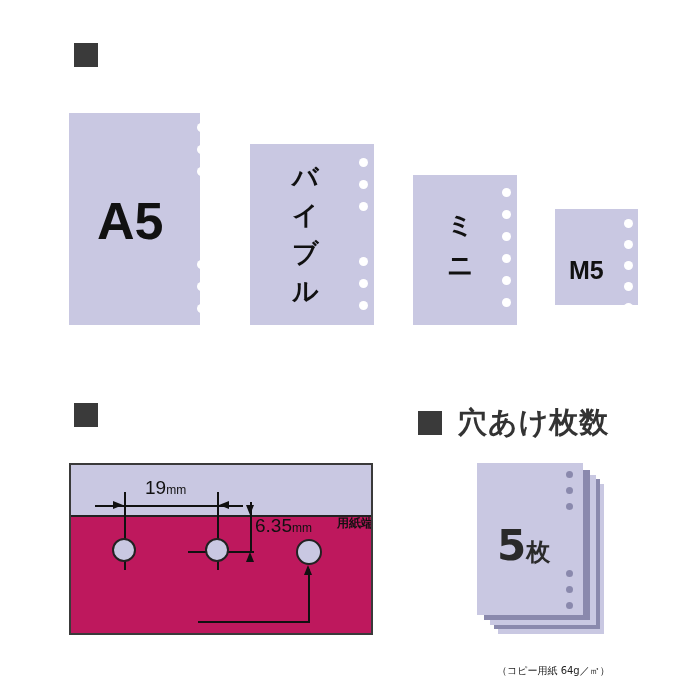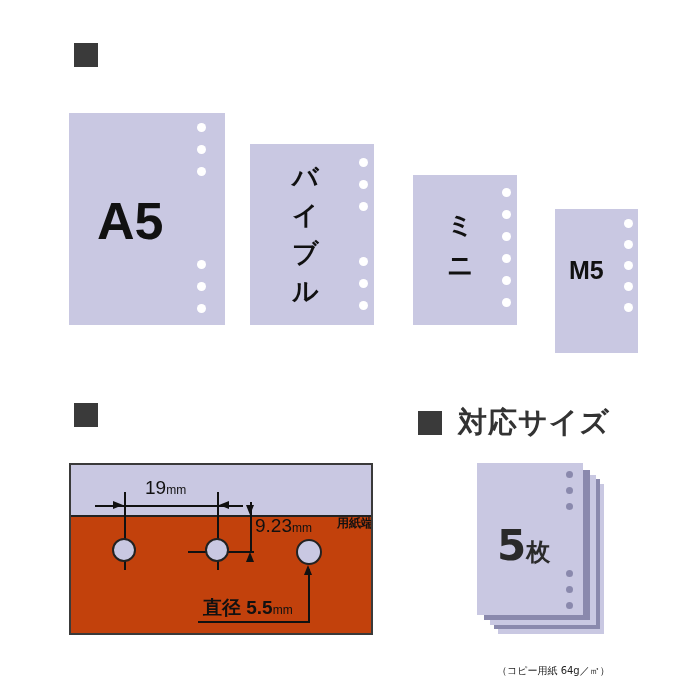--- a/index.html
+++ b/index.html
@@ -4,38 +4,38 @@
 <style>
   html,body{margin:0;padding:0;}
   body{width:700px;height:700px;background:#ffffff;position:relative;overflow:hidden;font-family:"DejaVu Sans","Liberation Sans",sans-serif;color:#1a1a1a;}
   .heading{position:absolute;display:flex;align-items:center;font-size:29px;font-weight:bold;color:#333333;letter-spacing:1px;}
   .heading .sq{width:24px;height:24px;background:#3a3a3a;margin-right:16px;display:inline-block;}
   .page{position:absolute;background:#c9c8e2;}
   .hole{position:absolute;width:9px;height:9px;border-radius:50%;background:#ffffff;}
   .label{position:absolute;font-weight:bold;color:#111;font-family:"Liberation Sans",sans-serif;}
   .vlabel{position:absolute;display:flex;flex-direction:column;align-items:center;font-weight:bold;color:#111;font-size:26px;line-height:38px;}
   
-  .diagram{position:absolute;left:69px;top:463px;width:304px;height:172px;border:2px solid #3a3a3a;background:#c2410c;box-sizing:border-box;overflow:hidden;}
+  .diagram{position:absolute;left:69px;top:463px;width:304px;height:172px;border:2px solid #3a3a3a;background:#be185d;box-sizing:border-box;overflow:hidden;}
   .diagram .top{position:absolute;left:0;top:0;width:100%;height:50px;background:#c9c8e2;border-bottom:2px solid #222;}
   .line{position:absolute;background:#111;}
   .dhole{position:absolute;width:24px;height:24px;border-radius:50%;border:2px solid #222;background:#c9c8e2;box-sizing:border-box;}
   .dtext{position:absolute;color:#111;white-space:nowrap;font-family:"Liberation Sans",sans-serif;}
   .small{font-size:12px;}
   
   .sheet{position:absolute;box-sizing:border-box;}
   .caption{position:absolute;font-size:10px;color:#222;white-space:nowrap;}
 </style>
 </head>
 <body>
 
 <div class="heading" style="left:74px;top:43px;">
   <span class="sq"></span>
 </div>
 
-<div class="page" style="left:69px;top:113px;width:156px;height:212px;">
+<div class="page" style="left:69px;top:113px;width:131px;height:212px;">
   <span class="hole" style="left:128px;top:10px;"></span>
   <span class="hole" style="left:128px;top:32px;"></span>
   <span class="hole" style="left:128px;top:54px;"></span>
   <span class="hole" style="left:128px;top:147px;"></span>
   <span class="hole" style="left:128px;top:169px;"></span>
   <span class="hole" style="left:128px;top:191px;"></span>
   <span class="label" style="left:28px;top:78px;font-size:52px;">A5</span>
 </div>
 
 <div class="page" style="left:250px;top:144px;width:124px;height:181px;">
@@ -59,21 +59,21 @@
   <span class="hole" style="left:89px;top:57px;"></span>
   <span class="hole" style="left:89px;top:79px;"></span>
   <span class="hole" style="left:89px;top:101px;"></span>
   <span class="hole" style="left:89px;top:123px;"></span>
   <div class="vlabel" style="left:34px;top:30px;line-height:40px;">
     <span>ミ</span>
     <span>ニ</span>
   </div>
 </div>
 
-<div class="page" style="left:555px;top:209px;width:83px;height:144px;">
+<div class="page" style="left:555px;top:209px;width:83px;height:96px;">
   <span class="hole" style="left:69px;top:10px;"></span>
   <span class="hole" style="left:69px;top:31px;"></span>
   <span class="hole" style="left:69px;top:52px;"></span>
   <span class="hole" style="left:69px;top:73px;"></span>
   <span class="hole" style="left:69px;top:94px;"></span>
   <span class="label" style="left:14px;top:47px;font-size:25px;">M5</span>
 </div>
 
 <div class="heading" style="left:74px;top:403px;">
   <span class="sq"></span>
@@ -87,36 +87,35 @@
 
   <div class="line" style="left:24px;top:40px;width:148px;height:1.5px;"></div>
   <div style="position:absolute;left:42px;top:36px;width:0;height:0;border-top:4px solid transparent;border-bottom:4px solid transparent;border-left:10px solid #111;"></div>
   <div style="position:absolute;left:148px;top:36px;width:0;height:0;border-top:4px solid transparent;border-bottom:4px solid transparent;border-right:10px solid #111;"></div>
   <div class="dtext" style="left:74px;top:12px;font-size:19px;"><span>19</span><span class="small">mm</span></div>
 
   <div class="line" style="left:179px;top:37px;width:1.5px;height:50px;"></div>
   <div style="position:absolute;left:175px;top:40px;width:0;height:0;border-left:4px solid transparent;border-right:4px solid transparent;border-top:10px solid #111;"></div>
   <div style="position:absolute;left:175px;top:87px;width:0;height:0;border-left:4px solid transparent;border-right:4px solid transparent;border-bottom:10px solid #111;"></div>
   <div class="line" style="left:117px;top:86px;width:66px;height:1.5px;"></div>
-  <div class="dtext" style="left:184px;top:50px;font-size:19px;"><span>9.23</span><span class="small">mm</span></div>
+  <div class="dtext" style="left:184px;top:50px;font-size:19px;"><span>6.35</span><span class="small">mm</span></div>
   <div class="dtext" style="left:266px;top:50px;font-size:12px;font-weight:bold;">用紙端</div>
 
   <div class="dhole" style="left:41px;top:73px;"></div>
   <div class="dhole" style="left:134px;top:73px;"></div>
   <div class="dhole" style="left:225px;top:74px;width:26px;height:26px;"></div>
 
   <div class="line" style="left:237px;top:104px;width:1.5px;height:53px;"></div>
   <div style="position:absolute;left:233px;top:100px;width:0;height:0;border-left:4px solid transparent;border-right:4px solid transparent;border-bottom:10px solid #111;"></div>
   <div class="line" style="left:127px;top:156px;width:112px;height:1.5px;"></div>
-  <div class="dtext" style="left:132px;top:130px;font-size:19px;"><b><span>直径 5.5</span></b><span class="small">mm</span></div>
 </div>
 
 <div class="heading" style="left:418px;top:403px;">
   <span class="sq"></span>
-  <span>対応サイズ</span>
+  <span>穴あけ枚数</span>
 </div>
 
 <div>
   <div class="sheet" style="left:498px;top:484px;width:106px;height:150px;background:#c9c8e2;"></div>
   <div class="sheet" style="left:494px;top:479px;width:106px;height:150px;background:#8a89ad;"></div>
   <div class="sheet" style="left:490px;top:475px;width:106px;height:150px;background:#c9c8e2;"></div>
   <div class="sheet" style="left:484px;top:470px;width:106px;height:150px;background:#8a89ad;"></div>
   <div class="sheet" style="left:477px;top:463px;width:106px;height:152px;background:#c9c8e2;">
     <span class="hole" style="left:89px;top:8px;width:7px;height:7px;background:#8a89ad;"></span>
     <span class="hole" style="left:89px;top:24px;width:7px;height:7px;background:#8a89ad;"></span>

